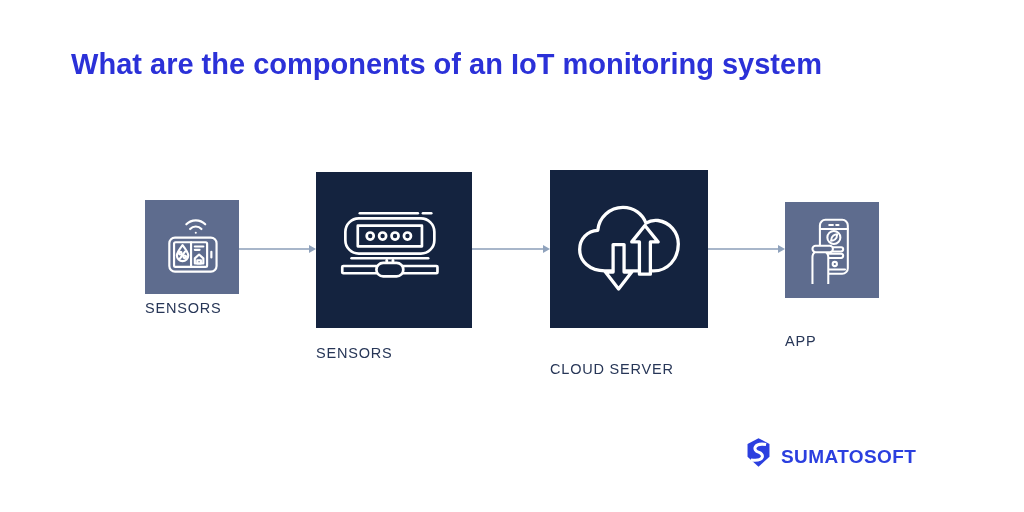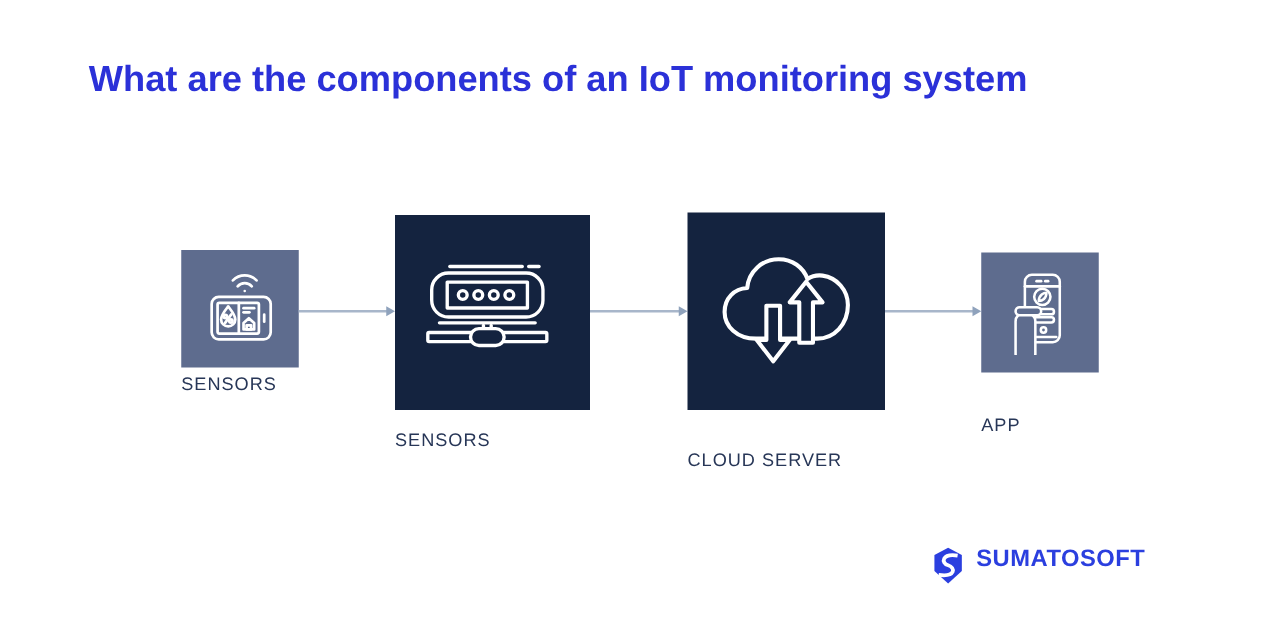--- a/index.html
+++ b/index.html
@@ -25,21 +25,21 @@
   .connector .line{
     position:absolute;left:0;top:4.4px;height:1.6px;width:calc(100% - 5px);
     background:#a8b6ca;display:block;
   }
   .connector .head{
     position:absolute;right:0;top:1px;width:0;height:0;display:block;
     border-top:4px solid transparent;border-bottom:4px solid transparent;
     border-left:7px solid #8fa2bc;
   }
   .brand{
-    position:absolute;left:745px;top:437px;display:flex;align-items:flex-start;gap:9px;
+    position:absolute;left:745px;top:437px;display:flex;align-items:flex-end;gap:9px;
   }
   .brand-text{
     color:#2b3fdf;font-size:19px;font-weight:700;letter-spacing:0.4px;
   }
 </style>
 </head>
 <body>
 
 <div>
 

